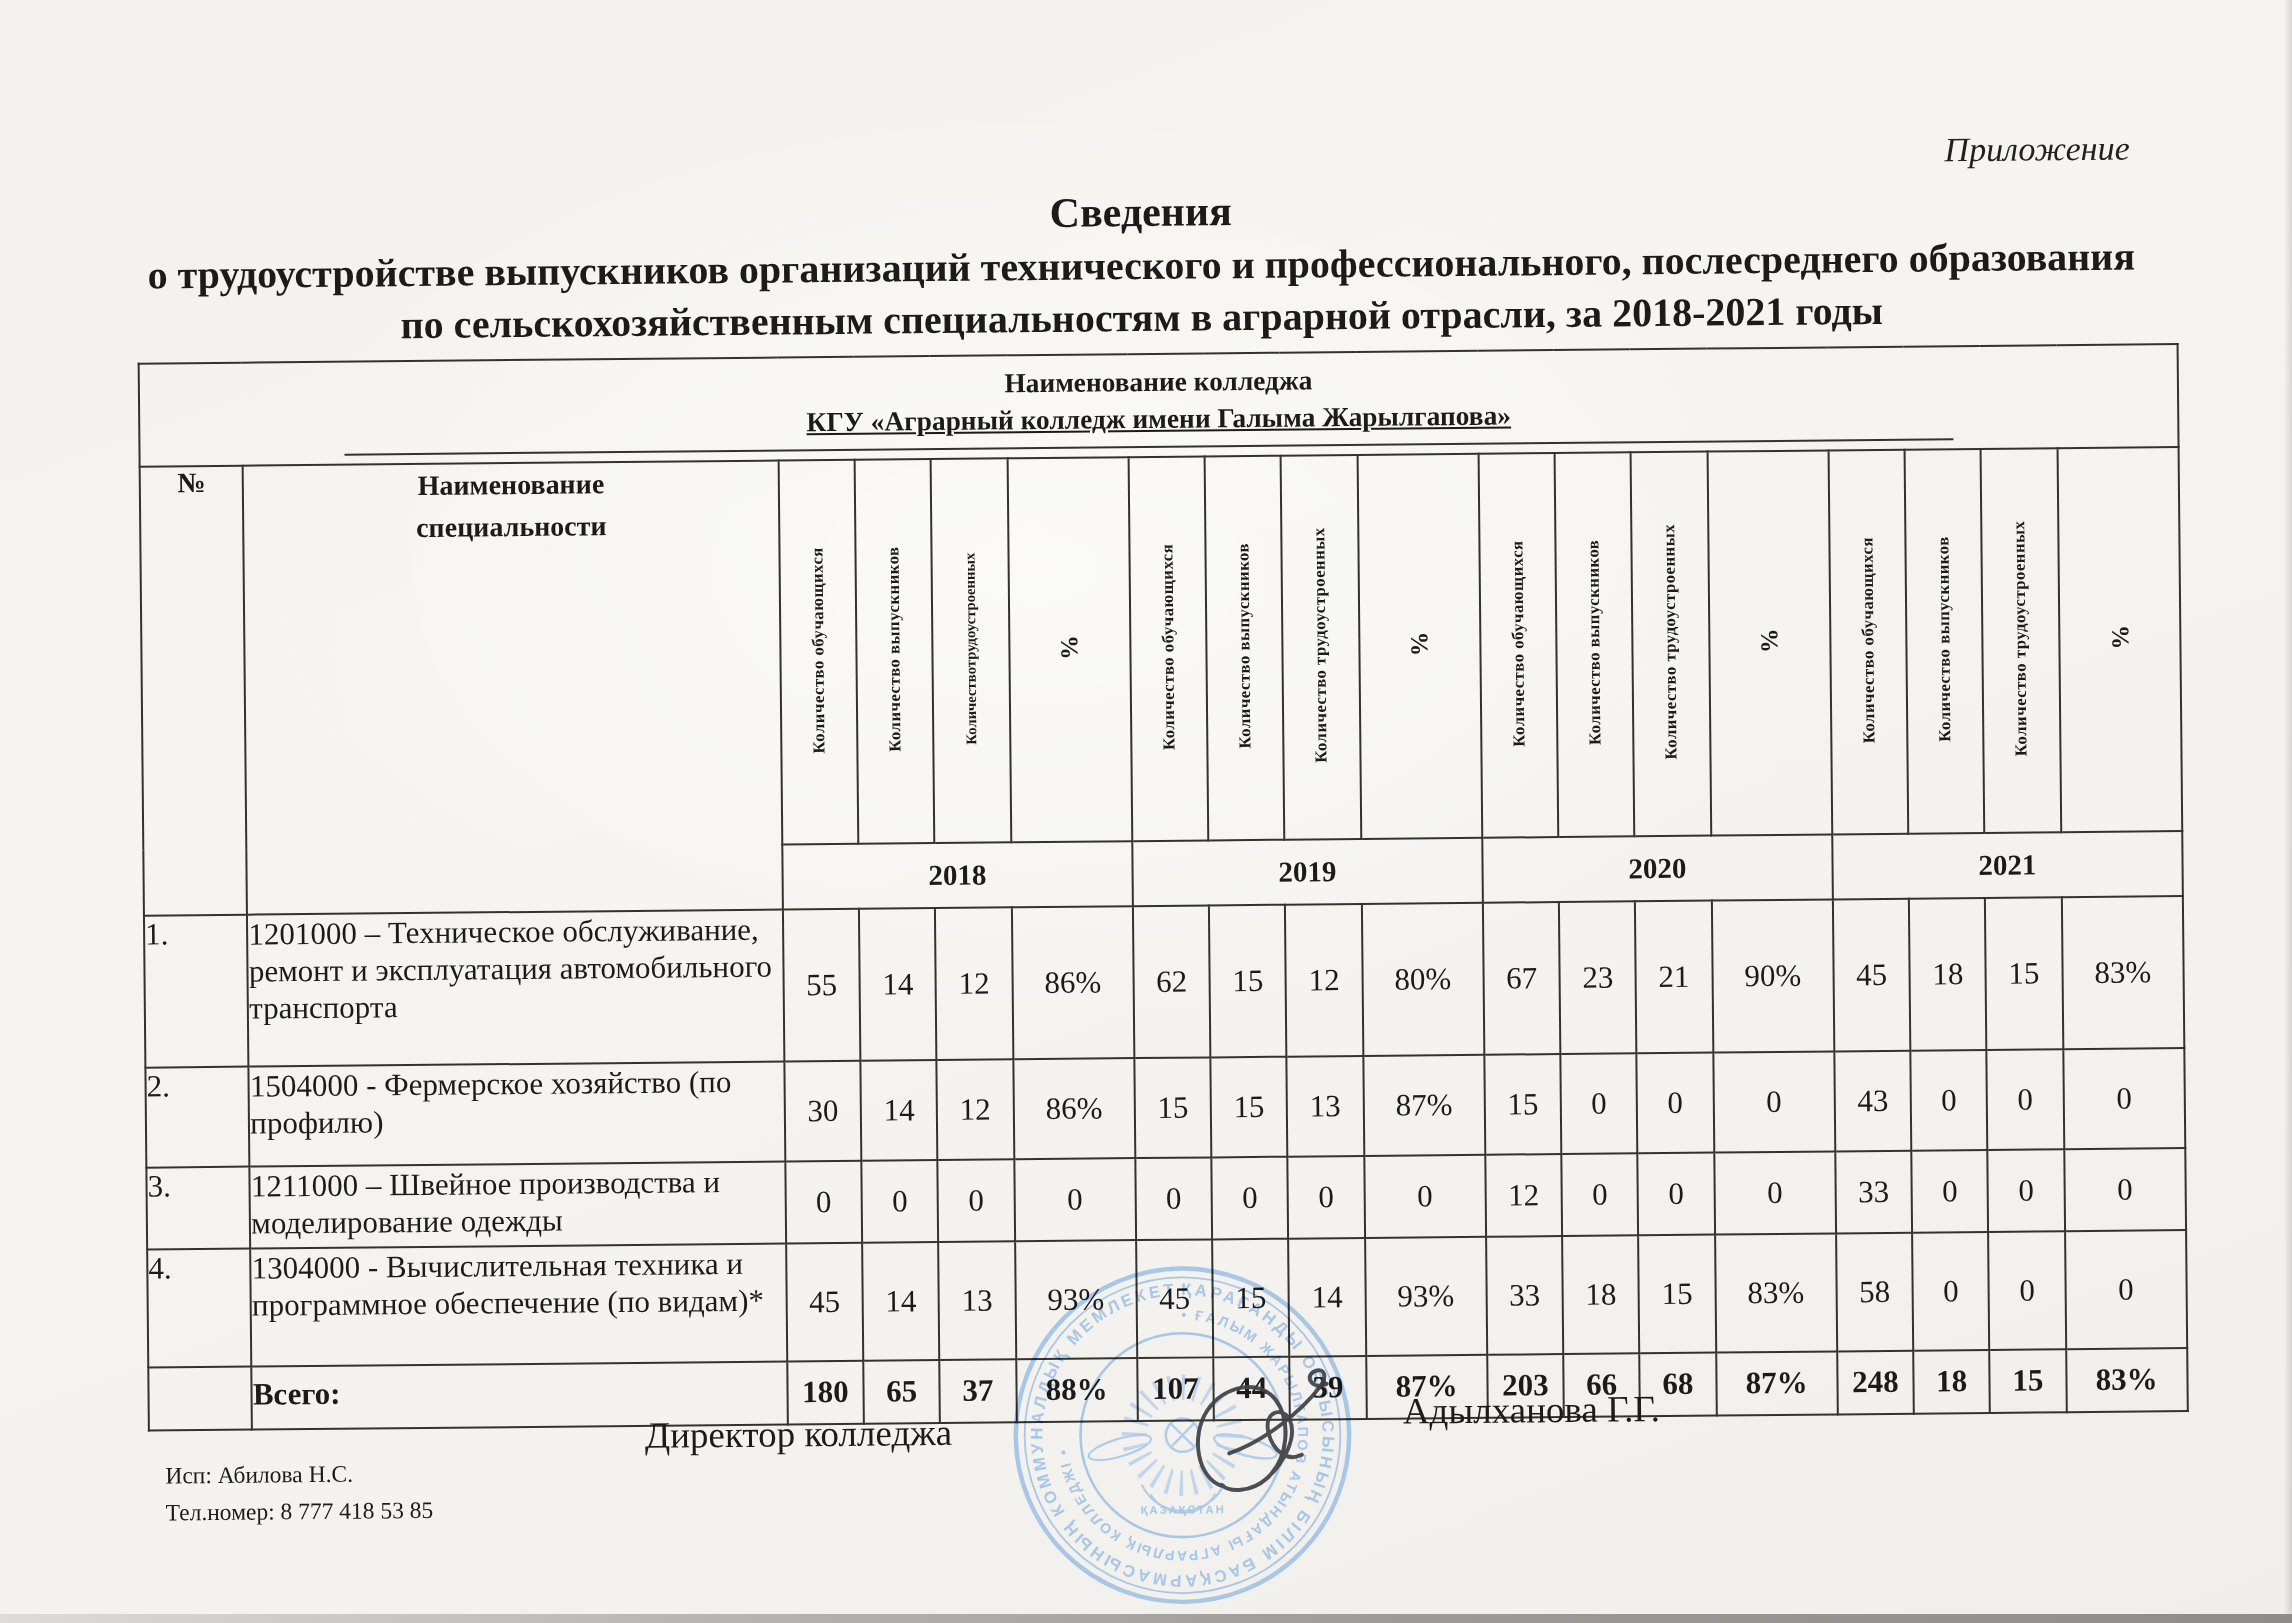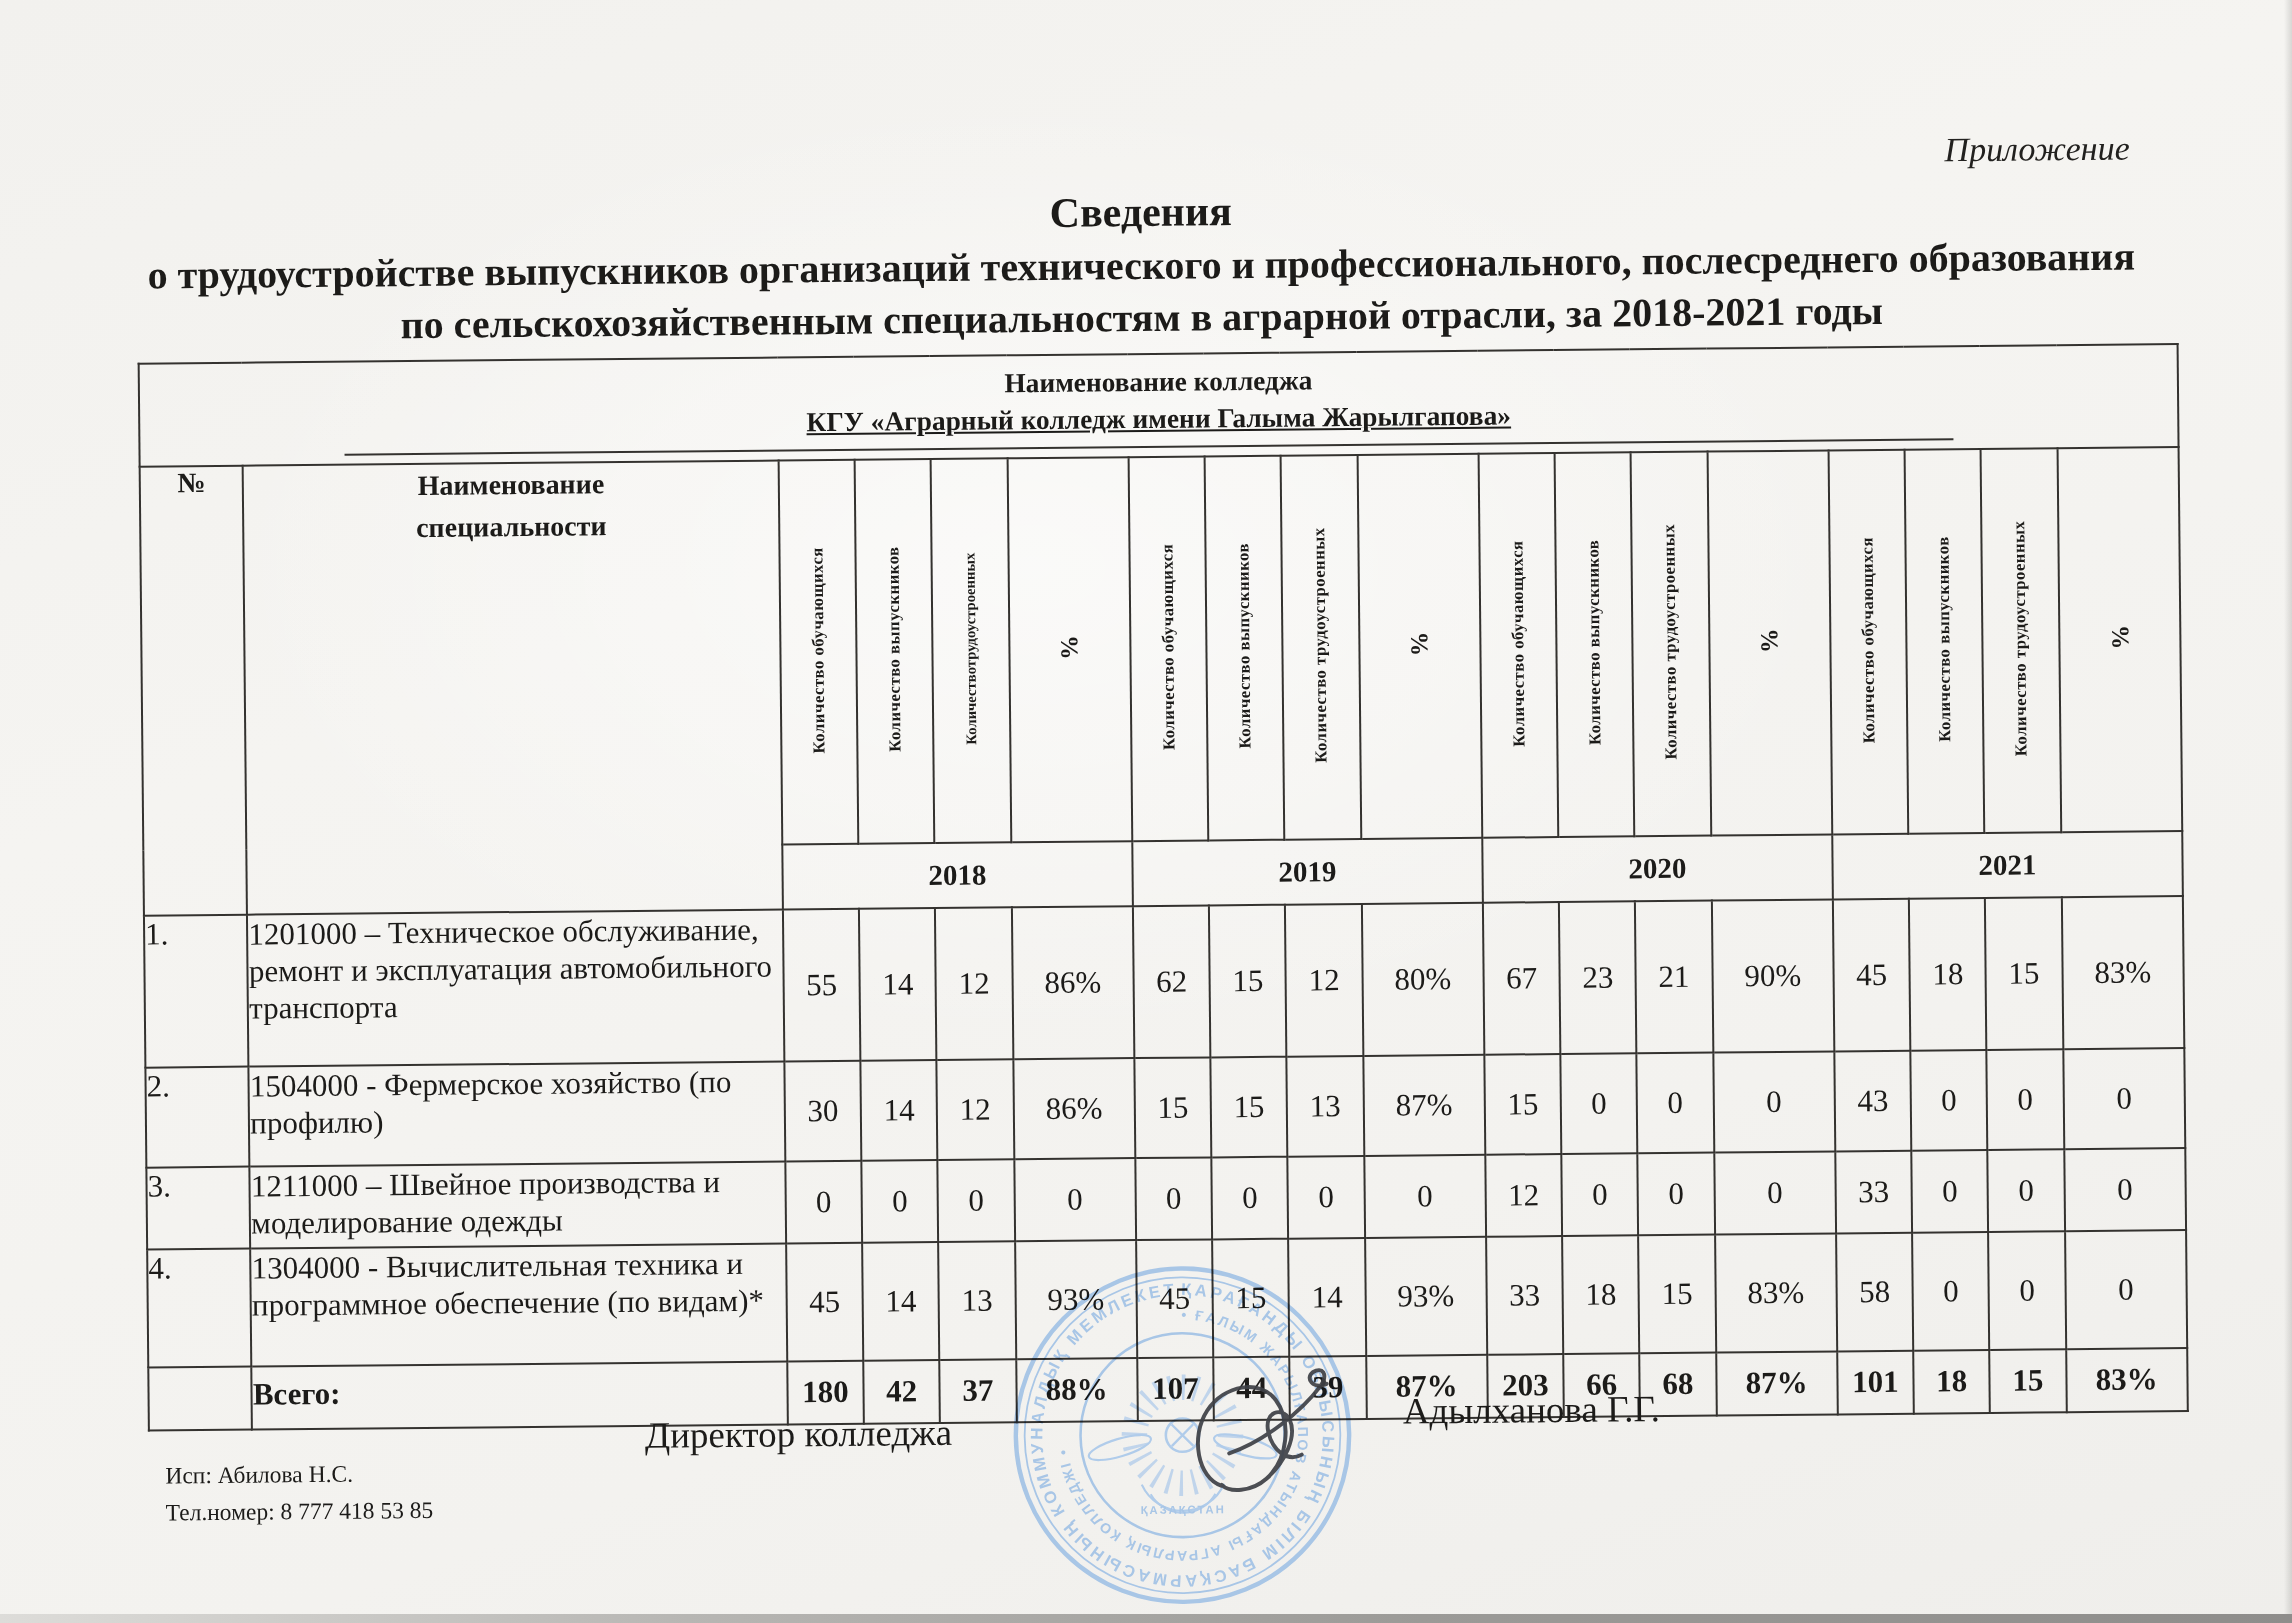--- a/index.html
+++ b/index.html
@@ -255,32 +255,32 @@
           <td class="num">58</td>
           <td class="num">0</td>
           <td class="num">0</td>
           <td class="num">0</td>
         </tr>
 
         <tr class="r-total">
           <td class="c-no"></td>
           <td class="c-spec">Всего:</td>
           <td class="num">180</td>
-          <td class="num">42</td>
+          <td class="num">65</td>
           <td class="num">37</td>
           <td class="num">88%</td>
           <td class="num">107</td>
           <td class="num">44</td>
           <td class="num">39</td>
           <td class="num">87%</td>
           <td class="num">203</td>
           <td class="num">66</td>
           <td class="num">68</td>
           <td class="num">87%</td>
-          <td class="num">101</td>
+          <td class="num">248</td>
           <td class="num">18</td>
           <td class="num">15</td>
           <td class="num">83%</td>
         </tr>
       </tbody>
     </table>
 
     <svg class="stamp" viewBox="-178 -178 356 356" aria-hidden="true">
       <g fill="none" stroke="#9dbfe5">
         <circle r="170" stroke-width="4.5"></circle>

